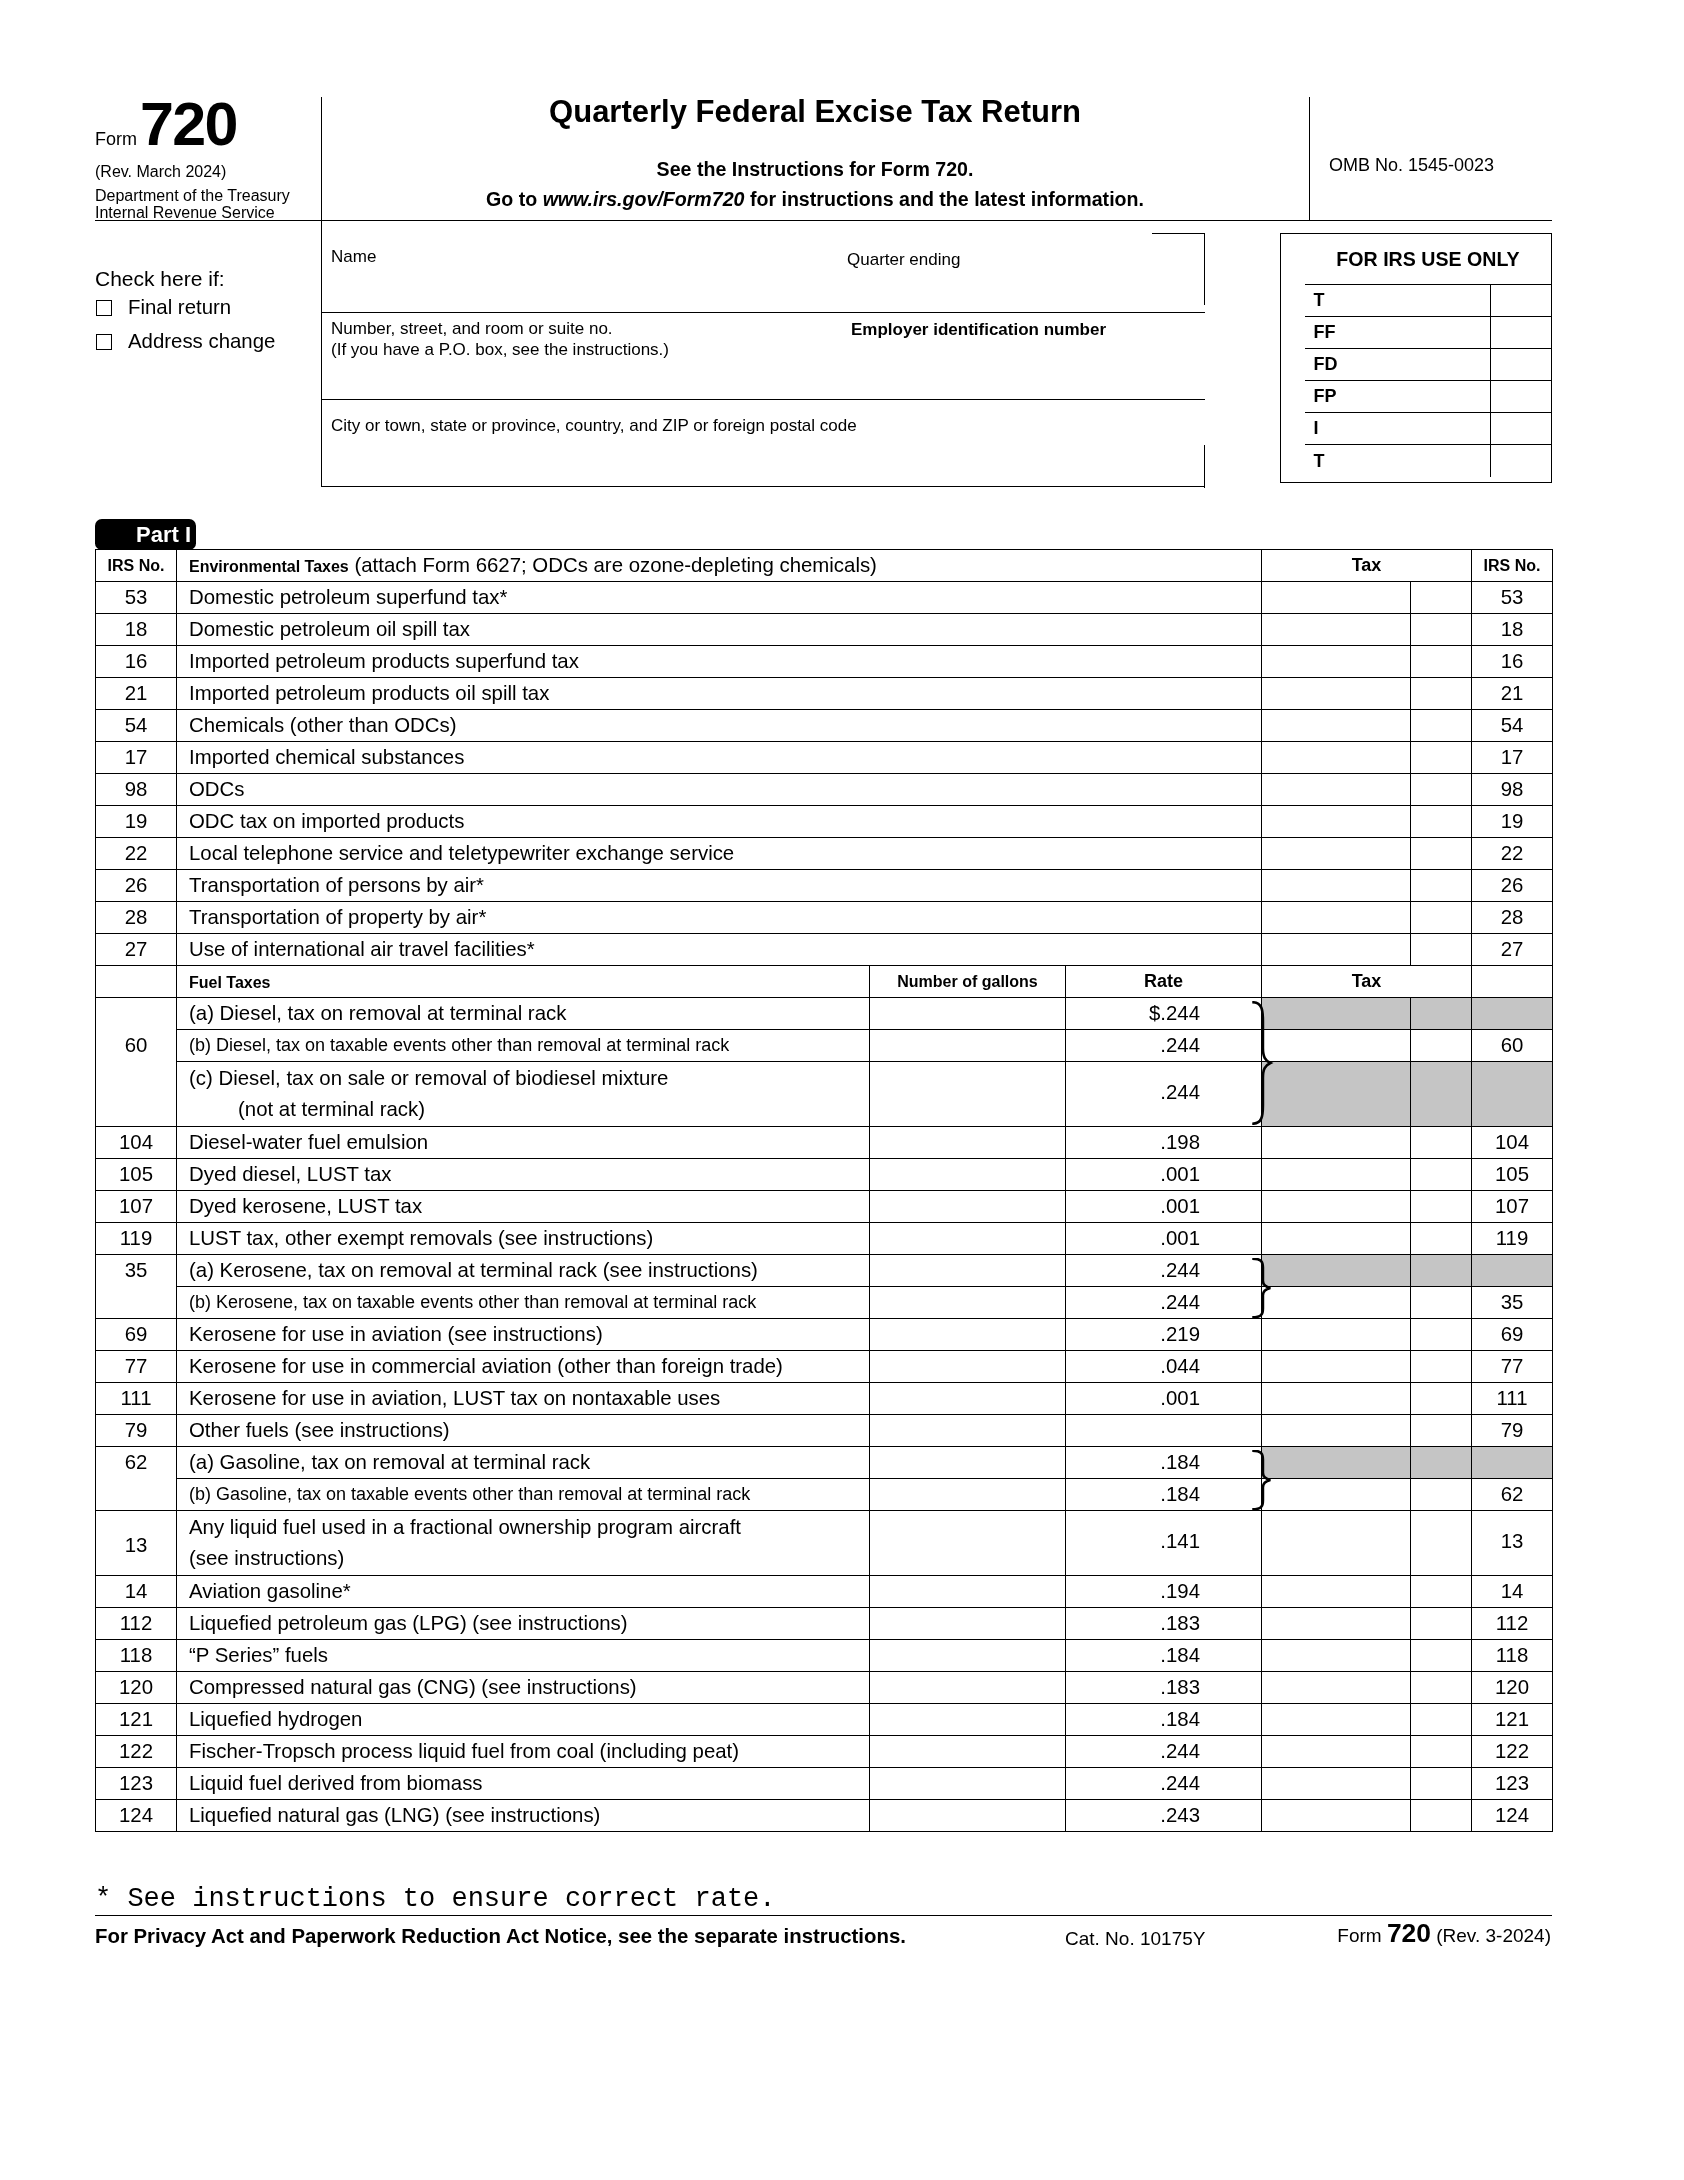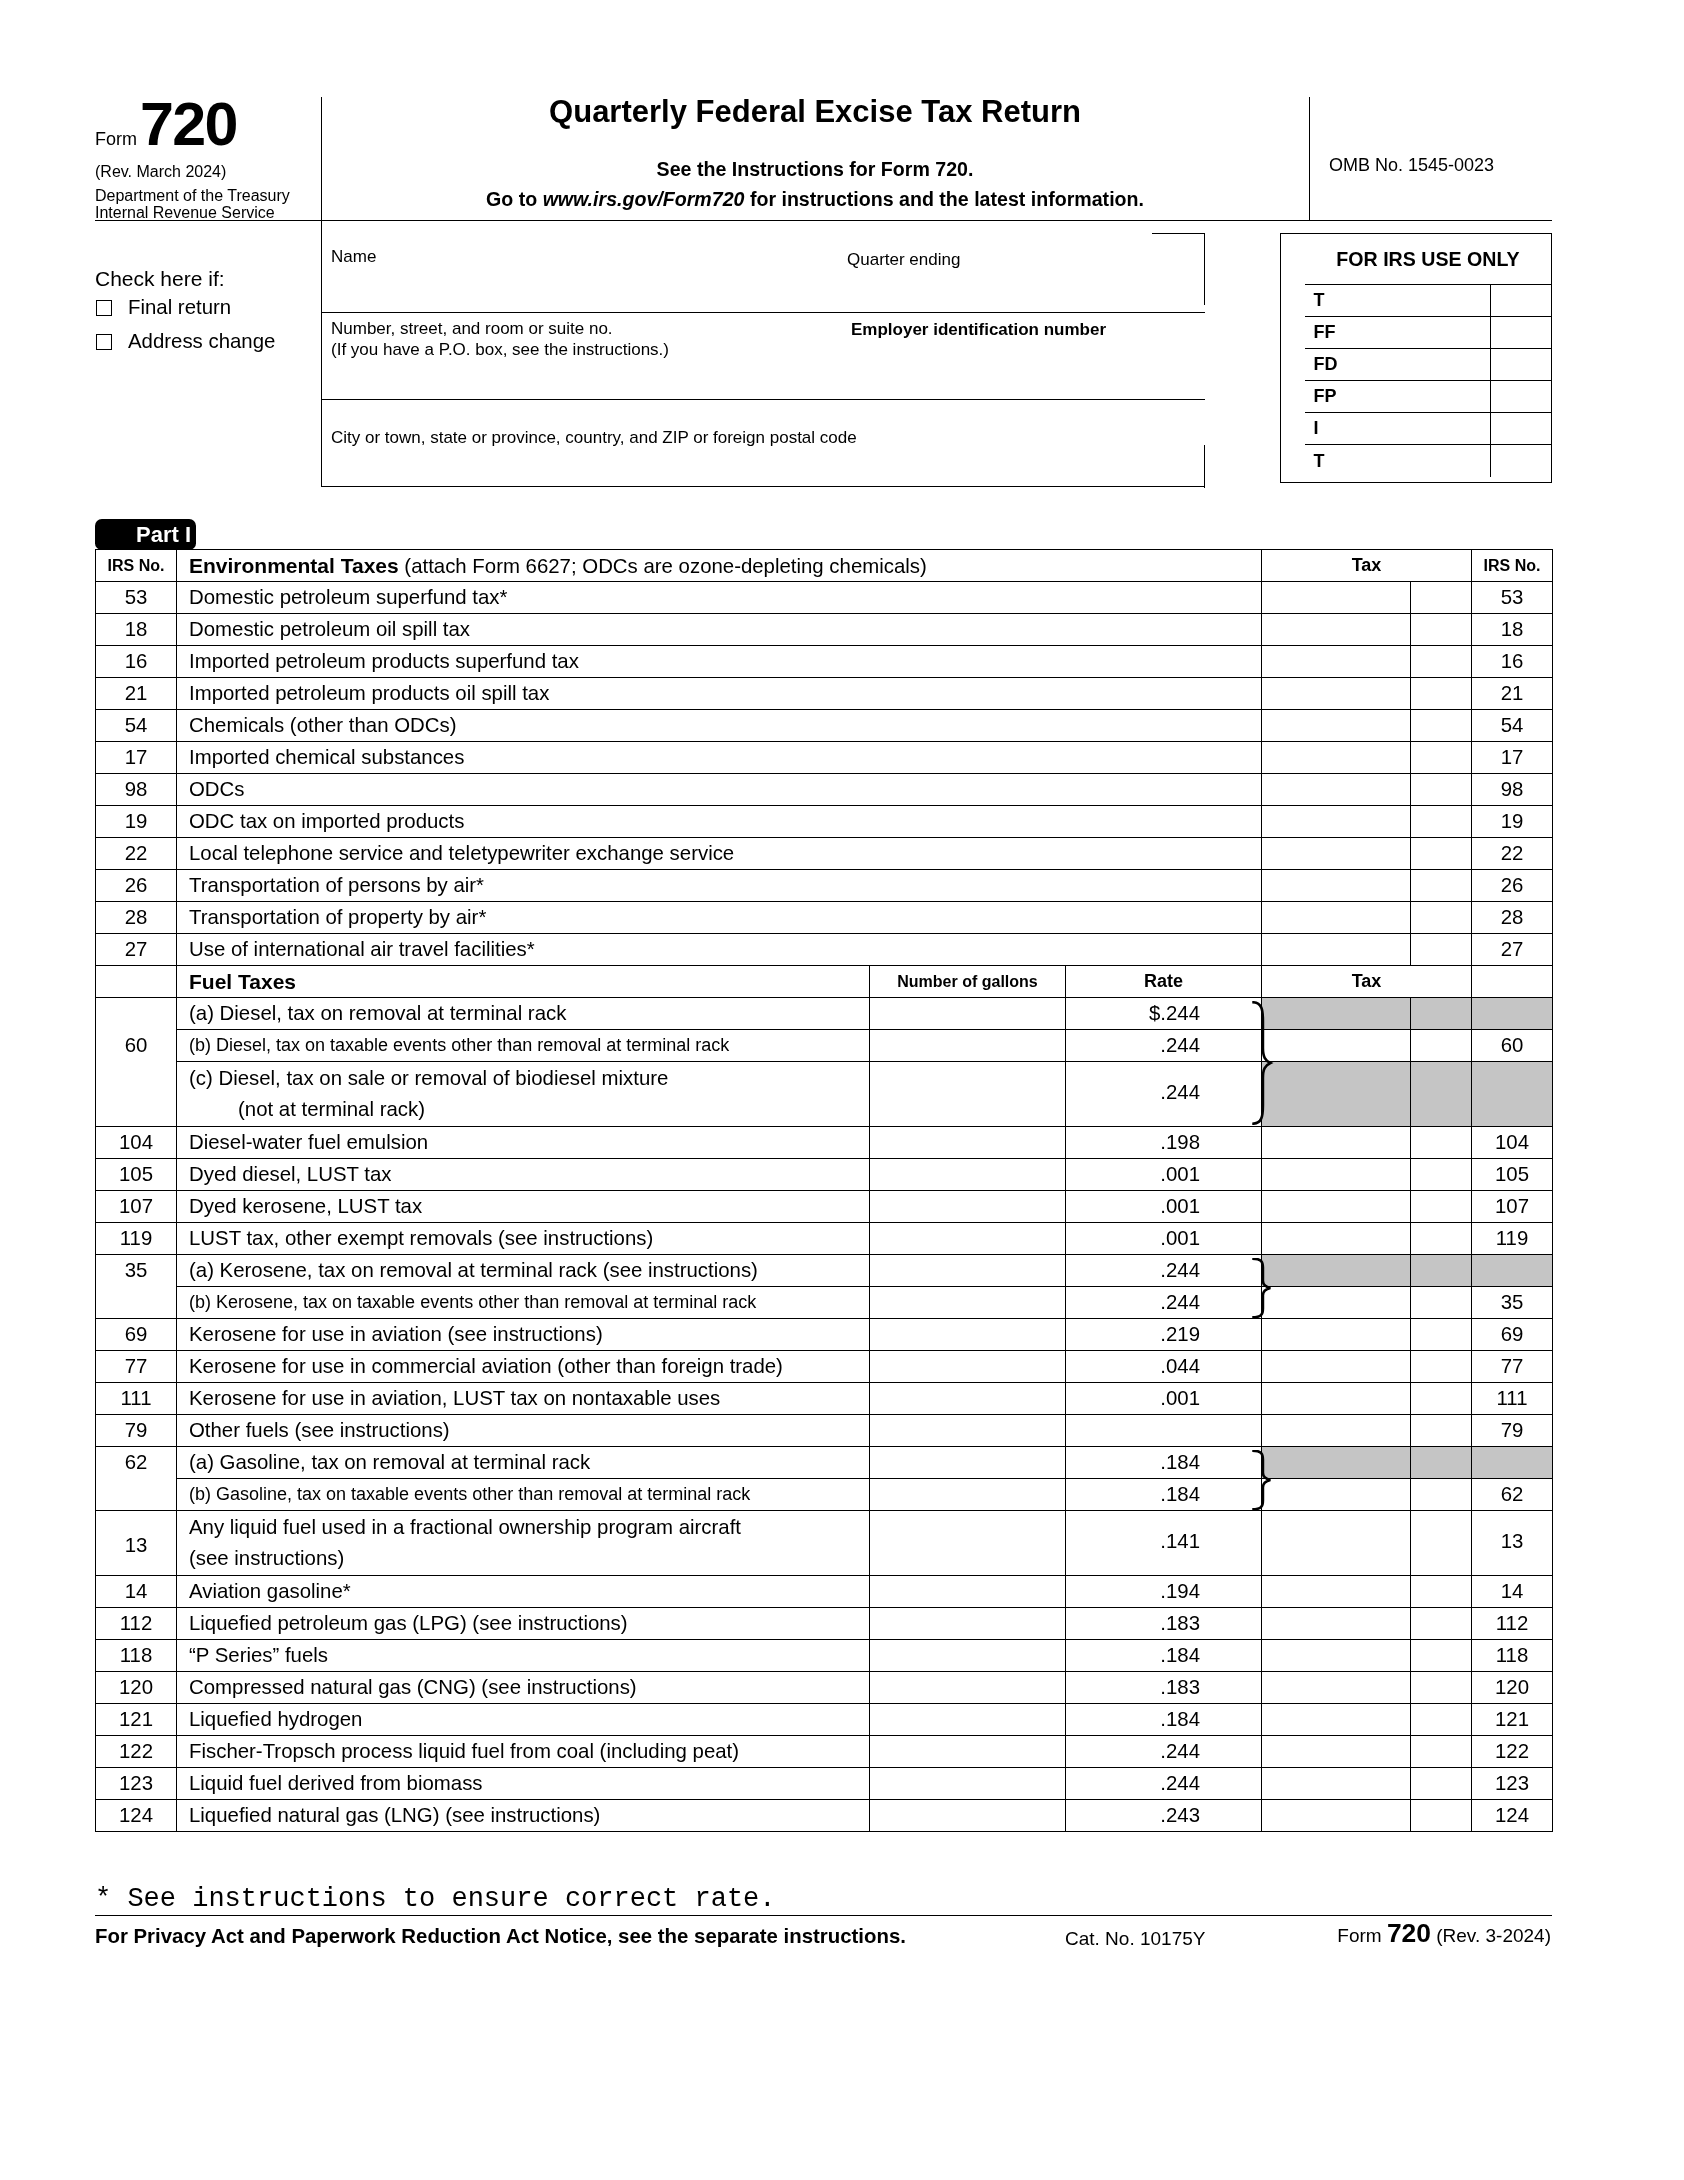--- a/index.html
+++ b/index.html
@@ -42,21 +42,21 @@
   .bracket-v-top { left:1204px; top:233px; height:72px; border-left:1.3px solid #000; width:0; }
   .bracket-h-top { left:1152px; top:233px; width:53px; }
   .bracket-v-bot { left:1204px; top:445px; height:43px; border-left:1.3px solid #000; width:0; }
 
   .flabel { font-size:17px; }
   .name-label { left:331px; top:247px; }
   .quarter-label { left:847px; top:250px; }
   .street-label { left:331px; top:319px; }
   .street-note { left:331px; top:340px; }
   .ein-label { left:851px; top:320px; font-weight:bold; }
-  .city-label { left:331px; top:428px; }
+  .city-label { left:331px; top:416px; }
   .entry { background:transparent; }
   .name-entry { left:324px; top:269px; width:511px; height:39px; }
   .quarter-entry { left:847px; top:274px; width:349px; height:34px; }
   .street-entry { left:324px; top:361px; width:511px; height:36px; }
   .ein-entry { left:851px; top:344px; width:345px; height:51px; }
   .city-entry { left:324px; top:433px; width:877px; height:49px; }
 
   
   .irsbox { left:1280px; top:233px; width:272px; height:250px; border:1.7px solid #000;padding-left:24px; }
   .irs-title { height:51px; border-bottom:1.3px solid #000; font-weight:bold; font-size:19.6px;
@@ -72,21 +72,21 @@
               font-weight:bold; font-size:22px; display:flex; align-items:center; justify-content:center;
               border-radius:6.8px;padding-left:36px; }
   .part1-table { left:95px; top:549px; width:1457px; border-collapse:collapse; table-layout:fixed; font-size:20.4px; }
   .part1-table td { border-left:0.9px solid #000; border-bottom:0.9px solid #000; height:32px; vertical-align:middle; }
   .part1-table td:last-child { border-right:0.9px solid #000; }
   .part1-table tr.sectop td { border-top:1.7px solid #000; }
   .part1-table tr.tall td { height:65px; }
   .c-no { text-align:center; font-size:20.4px; }
   .head { font-weight:bold; font-size:16px; }
   .c-desc { padding-left:12px; }
-  .c-desc .bold { font-weight:bold; font-size:21px;text-align:center; }
+  .c-desc .bold { font-weight:bold; font-size:16px;text-align:center; }
   tr.small .c-desc { font-size:18px;margin-top:31px; }
   .c-rate { text-align:right; padding-right:61px; }
   .c-taxhead { text-align:center; font-weight:bold; font-size:18px; }
   .c-gal { text-align:center; font-weight:bold; font-size:16px; }
   .c-ratehead { text-align:center; font-weight:bold; font-size:18px; }
   .shade { background:var(--shade, #c5c5c5); }
   .nb { border-bottom:none !important; }
   .rel { position:relative; }
   .vtop { vertical-align:top; padding-top:4.3px; }
   .vbot { vertical-align:bottom; padding-bottom:3.4px; }

